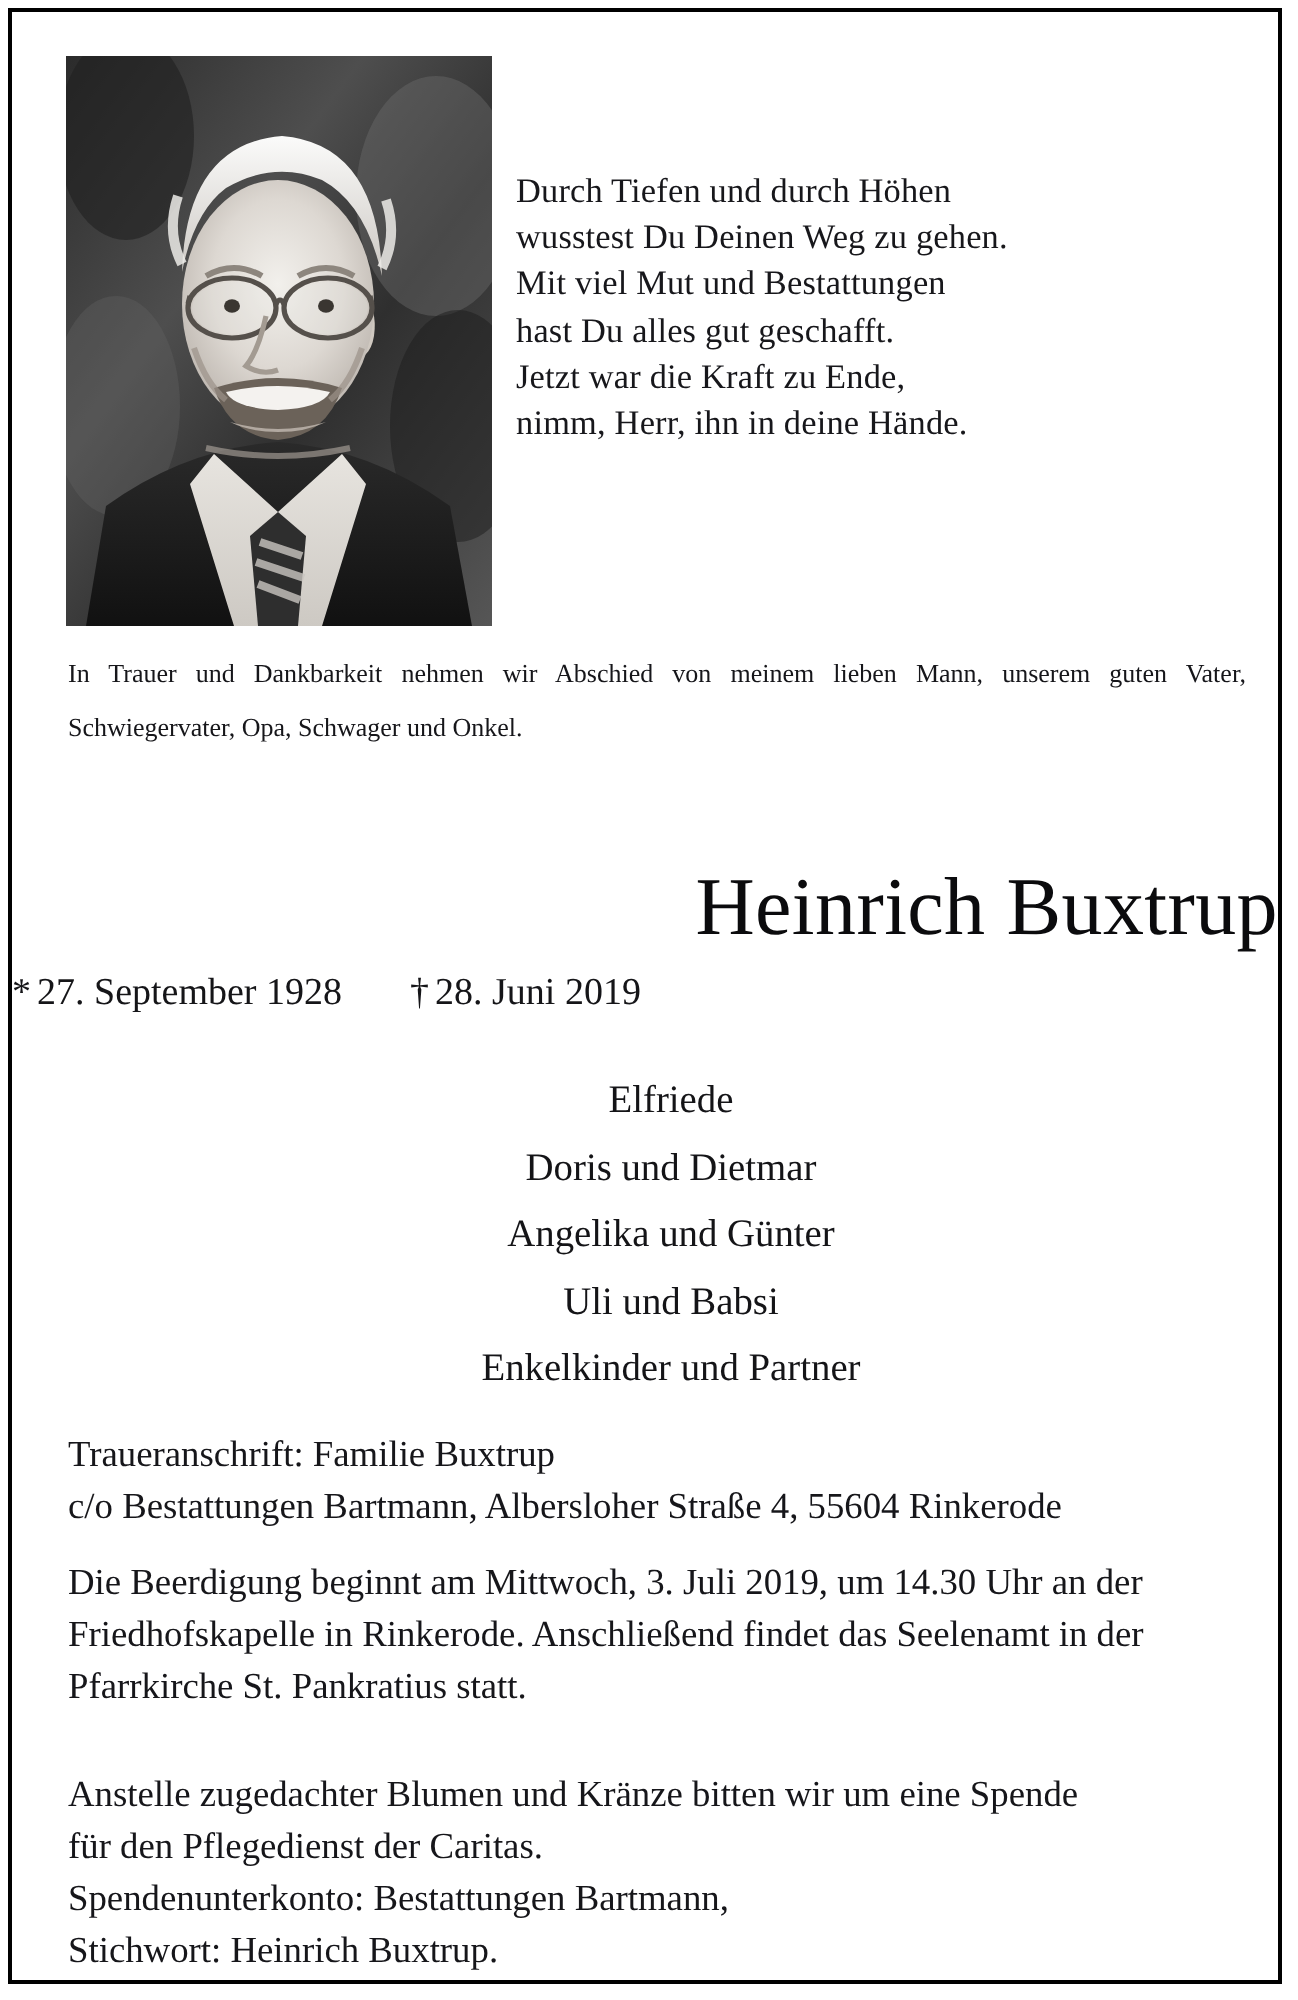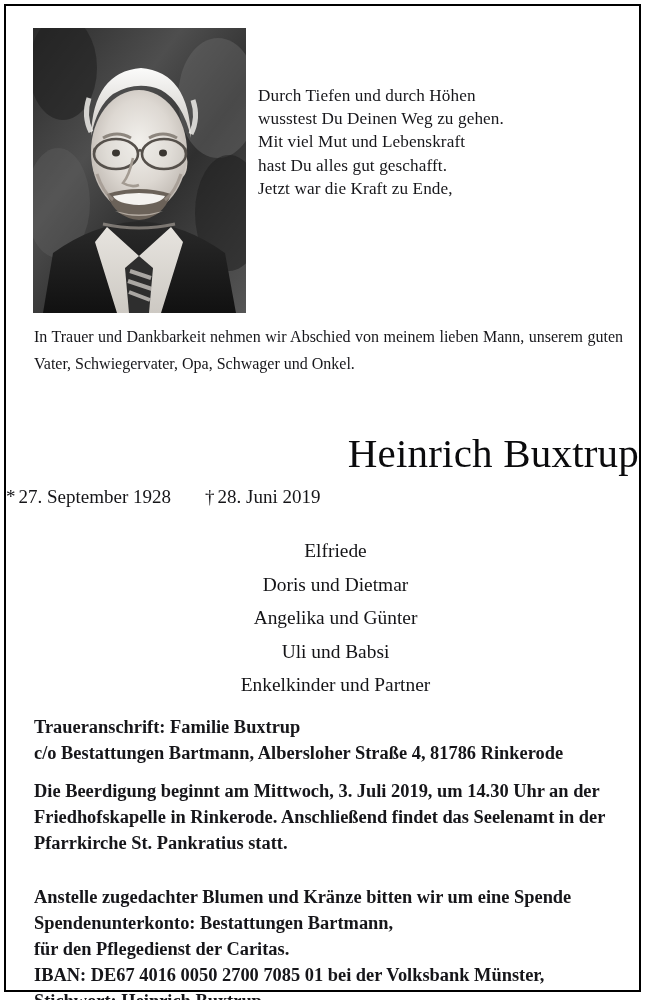--- a/index.html
+++ b/index.html
@@ -67,21 +67,21 @@
     letter-spacing: 0.1px;
   }
   .poem div { white-space: nowrap; }
 
   
   .intro {
     position: absolute;
     left: 28px;
     top: 318px;
     width: 589px;
-    font-size: 16px;
+    font-size: 13px;
     line-height: 26.5px;
     text-align: justify;
     text-justify: inter-word;
     color: #16161a;
   }
 
   
   .name {
     position: absolute;
     left: 0;
@@ -121,21 +121,20 @@
   }
 
   
   .block {
     position: absolute;
     left: 28px;
     width: 592px;
     font-size: 18.4px;
     line-height: 26px;
     color: #16161a;
-    font-weight: bold;
   }
   .block-address  { top: 708px; }
   .block-funeral  { top: 772px; }
   .block-donation { top: 855px; margin-top: 23px; }
 
   .block div { white-space: nowrap; }
   .block-funeral div { white-space: normal; }
 </style>
 </head>
 <body>
@@ -214,23 +213,24 @@
 
           <path d="M64 146 Q70 164 80 172" stroke="#9b9289" stroke-width="3" fill="none" opacity="0.7"></path>
           <path d="M148 146 Q142 164 132 172" stroke="#9b9289" stroke-width="3" fill="none" opacity="0.7"></path>
           <path d="M70 196 Q106 204 142 196" stroke="#b3aaa1" stroke-width="3" fill="none" opacity="0.6"></path>
         </svg>
       </div>
 
       <div class="poem">
         <div>Durch Tiefen und durch Höhen</div>
         <div>wusstest Du Deinen Weg zu gehen.</div>
-        <div>Mit viel Mut und Lebenskraft</div>
+        <div>Mit viel Mut und Bestattungen</div>
         <div>hast Du alles gut geschafft.</div>
         <div>Jetzt war die Kraft zu Ende,</div>
+        <div>nimm, Herr, ihn in deine Hände.</div>
       </div>
     </div>
 
     <div class="intro">In Trauer und Dankbarkeit nehmen wir Abschied von meinem lieben Mann, unserem guten Vater, Schwiegervater, Opa, Schwager und Onkel.</div>
 
     <div class="name">Heinrich Buxtrup</div>
 
     <div class="dates">
       <span class="birth"><span class="sym">*</span><span>27. September 1928</span></span><span class="death"><span class="sym">†</span><span>28. Juni 2019</span></span>
     </div>
@@ -238,29 +238,28 @@
     <div class="mourners">
       <div>Elfriede</div>
       <div>Doris und Dietmar</div>
       <div>Angelika und Günter</div>
       <div>Uli und Babsi</div>
       <div>Enkelkinder und Partner</div>
     </div>
 
     <div class="block block-address">
       <div>Traueranschrift: Familie Buxtrup</div>
-      <div>c/o Bestattungen Bartmann, Albersloher Straße 4, 81786 Rinkerode</div>
+      <div>c/o Bestattungen Bartmann, Albersloher Straße 4, 55604 Rinkerode</div>
     </div>
 
     <div class="block block-funeral">
       <div>Die Beerdigung beginnt am Mittwoch, 3. Juli 2019, um 14.30 Uhr an der Friedhofskapelle in Rinkerode. Anschließend findet das Seelenamt in der Pfarrkirche St. Pankratius statt.</div>
     </div>
 
     <div class="block block-donation">
       <div>Anstelle zugedachter Blumen und Kränze bitten wir um eine Spende</div>
+      <div>für den Pflegedienst der Caritas.</div>
       <div>Spendenunterkonto: Bestattungen Bartmann,</div>
-      <div>für den Pflegedienst der Caritas.</div>
-      <div>IBAN: DE67 4016 0050 2700 7085 01 bei der Volksbank Münster,</div>
       <div>Stichwort: Heinrich Buxtrup.</div>
     </div>
 
   </div>
 </div>
 
 </body></html>

